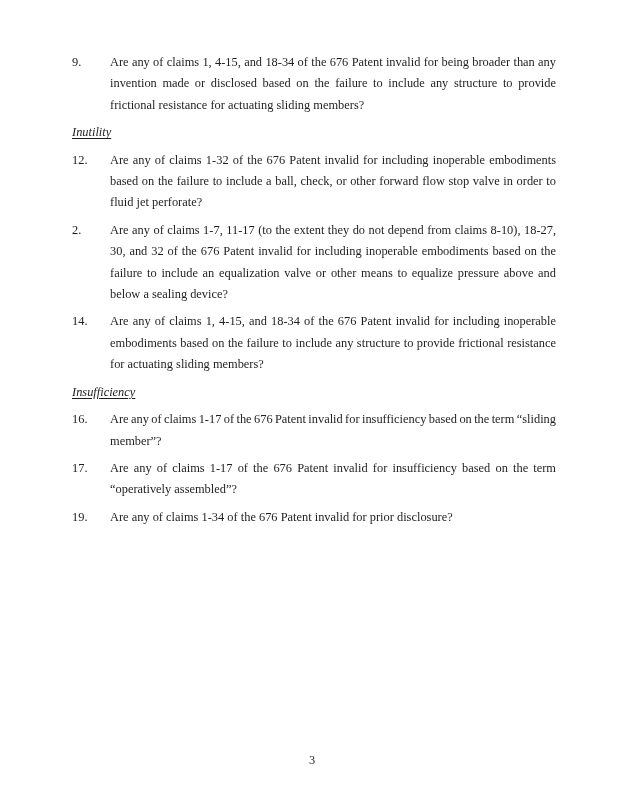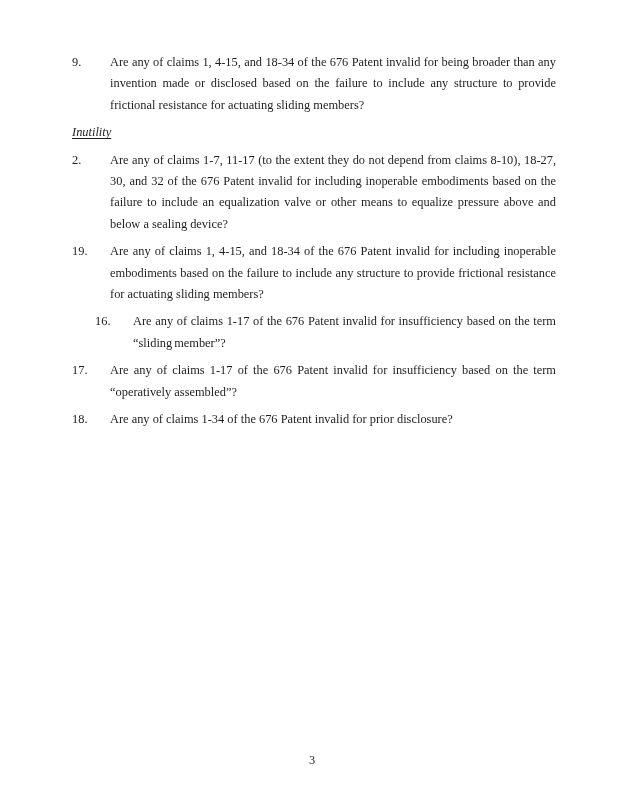--- a/index.html
+++ b/index.html
@@ -31,21 +31,20 @@
     line-height: 21.4px;
     margin: 0 0 6px 0;
   }
   .doc-item .num {
     position: absolute;
     left: 0;
     top: 0;
   }
   .doc-item.tight {
     word-spacing: -1.2px;
-    margin-left: 23px;
   }
   .doc-heading {
     font-style: italic;
     text-decoration: underline;
     text-underline-offset: 2px;
     line-height: 21.4px;
     margin: 4px 0 6px 0;
   }
   .page-number {
     position: absolute;
@@ -64,46 +63,51 @@
 
     <div class="doc-item">
       <span class="num">9.</span>
       <span class="txt">Are any of claims 1, 4-15, and 18-34 of the 676 Patent invalid for being broader than any invention made or disclosed based on the failure to include any structure to provide frictional resistance for actuating sliding members?</span>
     </div>
 
     <div class="doc-heading">Inutility</div>
 
 
 
+    <div class="doc-item">
+      <span class="num">12.</span>
+      <span class="txt">Are any of claims 1-32 of the 676 Patent invalid for including inoperable embodiments based on the failure to include a ball, check, or other forward flow stop valve in order to fluid jet perforate?</span>
+    </div>
 
     <div class="doc-item">
       <span class="num">2.</span>
       <span class="txt">Are any of claims 1-7, 11-17 (to the extent they do not depend from claims 8-10), 18-27, 30, and 32 of the 676 Patent invalid for including inoperable embodiments based on the failure to include an equalization valve or other means to equalize pressure above and below a sealing device?</span>
     </div>
 
     <div class="doc-item">
-      <span class="num">19.</span>
+      <span class="num">14.</span>
       <span class="txt">Are any of claims 1, 4-15, and 18-34 of the 676 Patent invalid for including inoperable embodiments based on the failure to include any structure to provide frictional resistance for actuating sliding members?</span>
     </div>
 
+    <div class="doc-heading">Insufficiency</div>
 
 
     <div class="doc-item tight">
       <span class="num">16.</span>
       <span class="txt">Are any of claims 1-17 of the 676 Patent invalid for insufficiency based on the term “sliding member”?</span>
     </div>
 
     <div class="doc-item">
       <span class="num">17.</span>
       <span class="txt">Are any of claims 1-17 of the 676 Patent invalid for insufficiency based on the term “operatively assembled”?</span>
     </div>
 
 
 
     <div class="doc-item">
-      <span class="num">18.</span>
+      <span class="num">19.</span>
       <span class="txt">Are any of claims 1-34 of the 676 Patent invalid for prior disclosure?</span>
     </div>
 
   </div>
 
   <div class="page-number">3</div>
 </div>
 
 </body></html>

